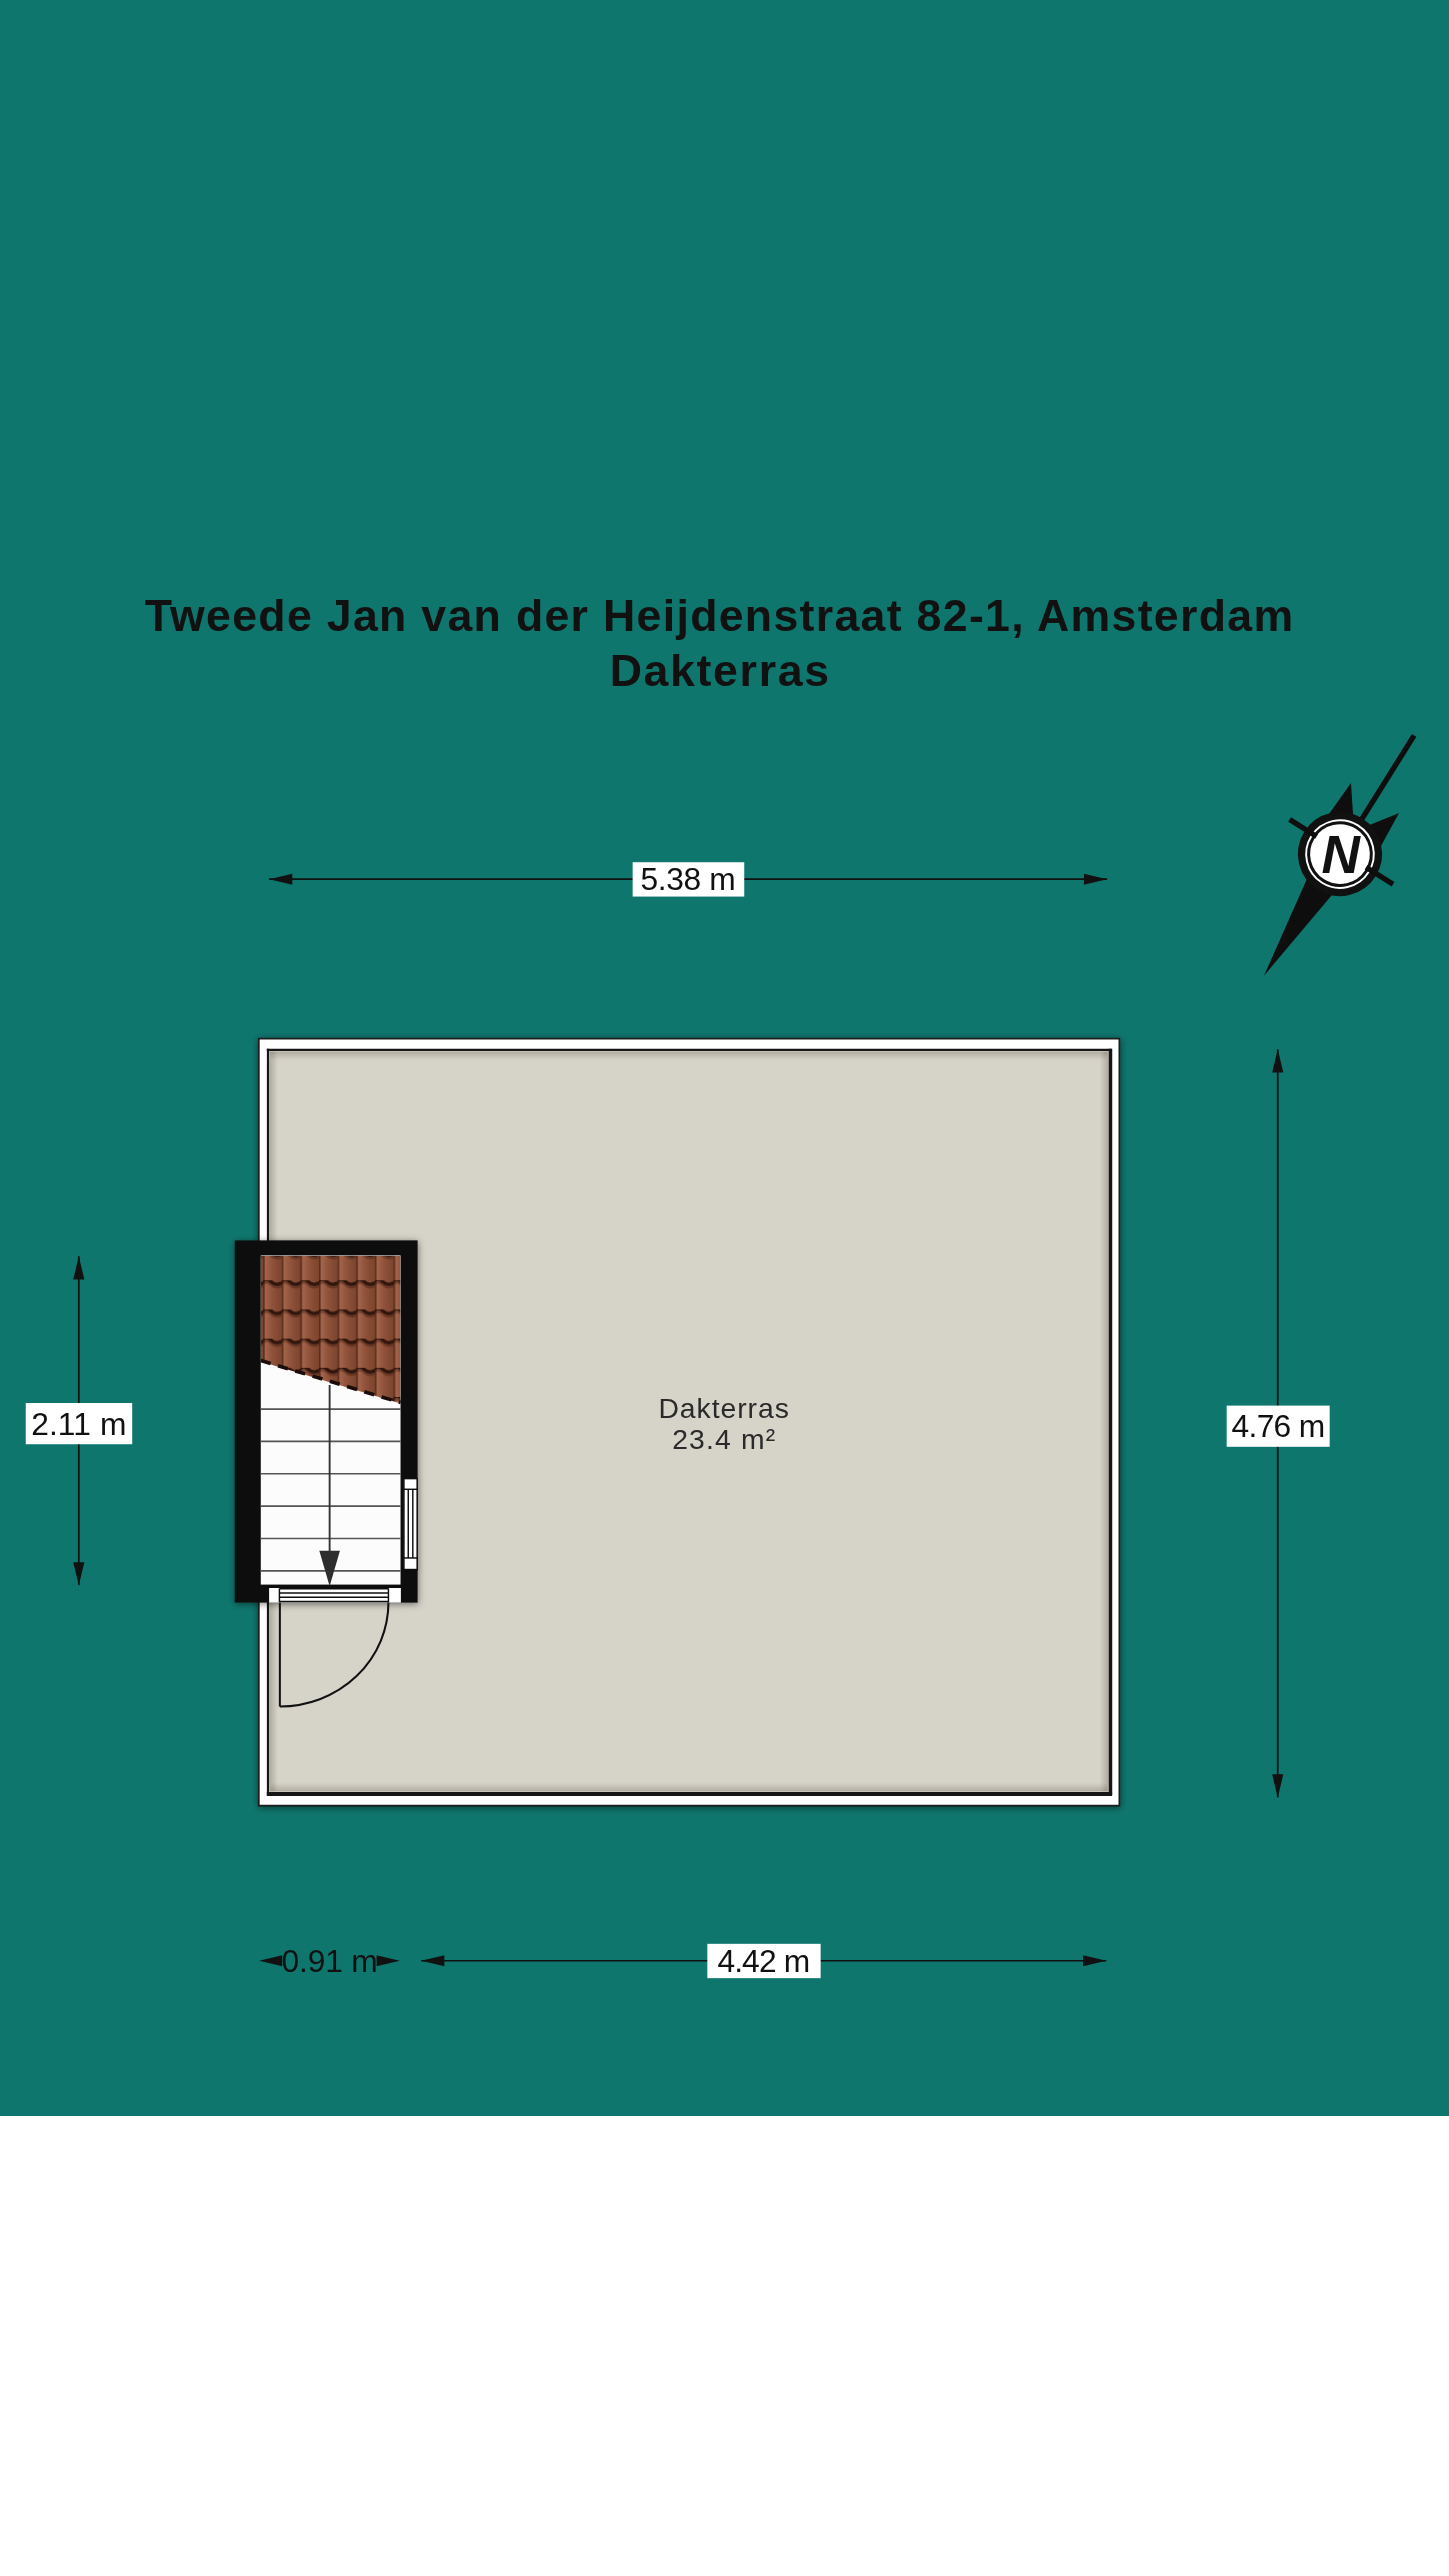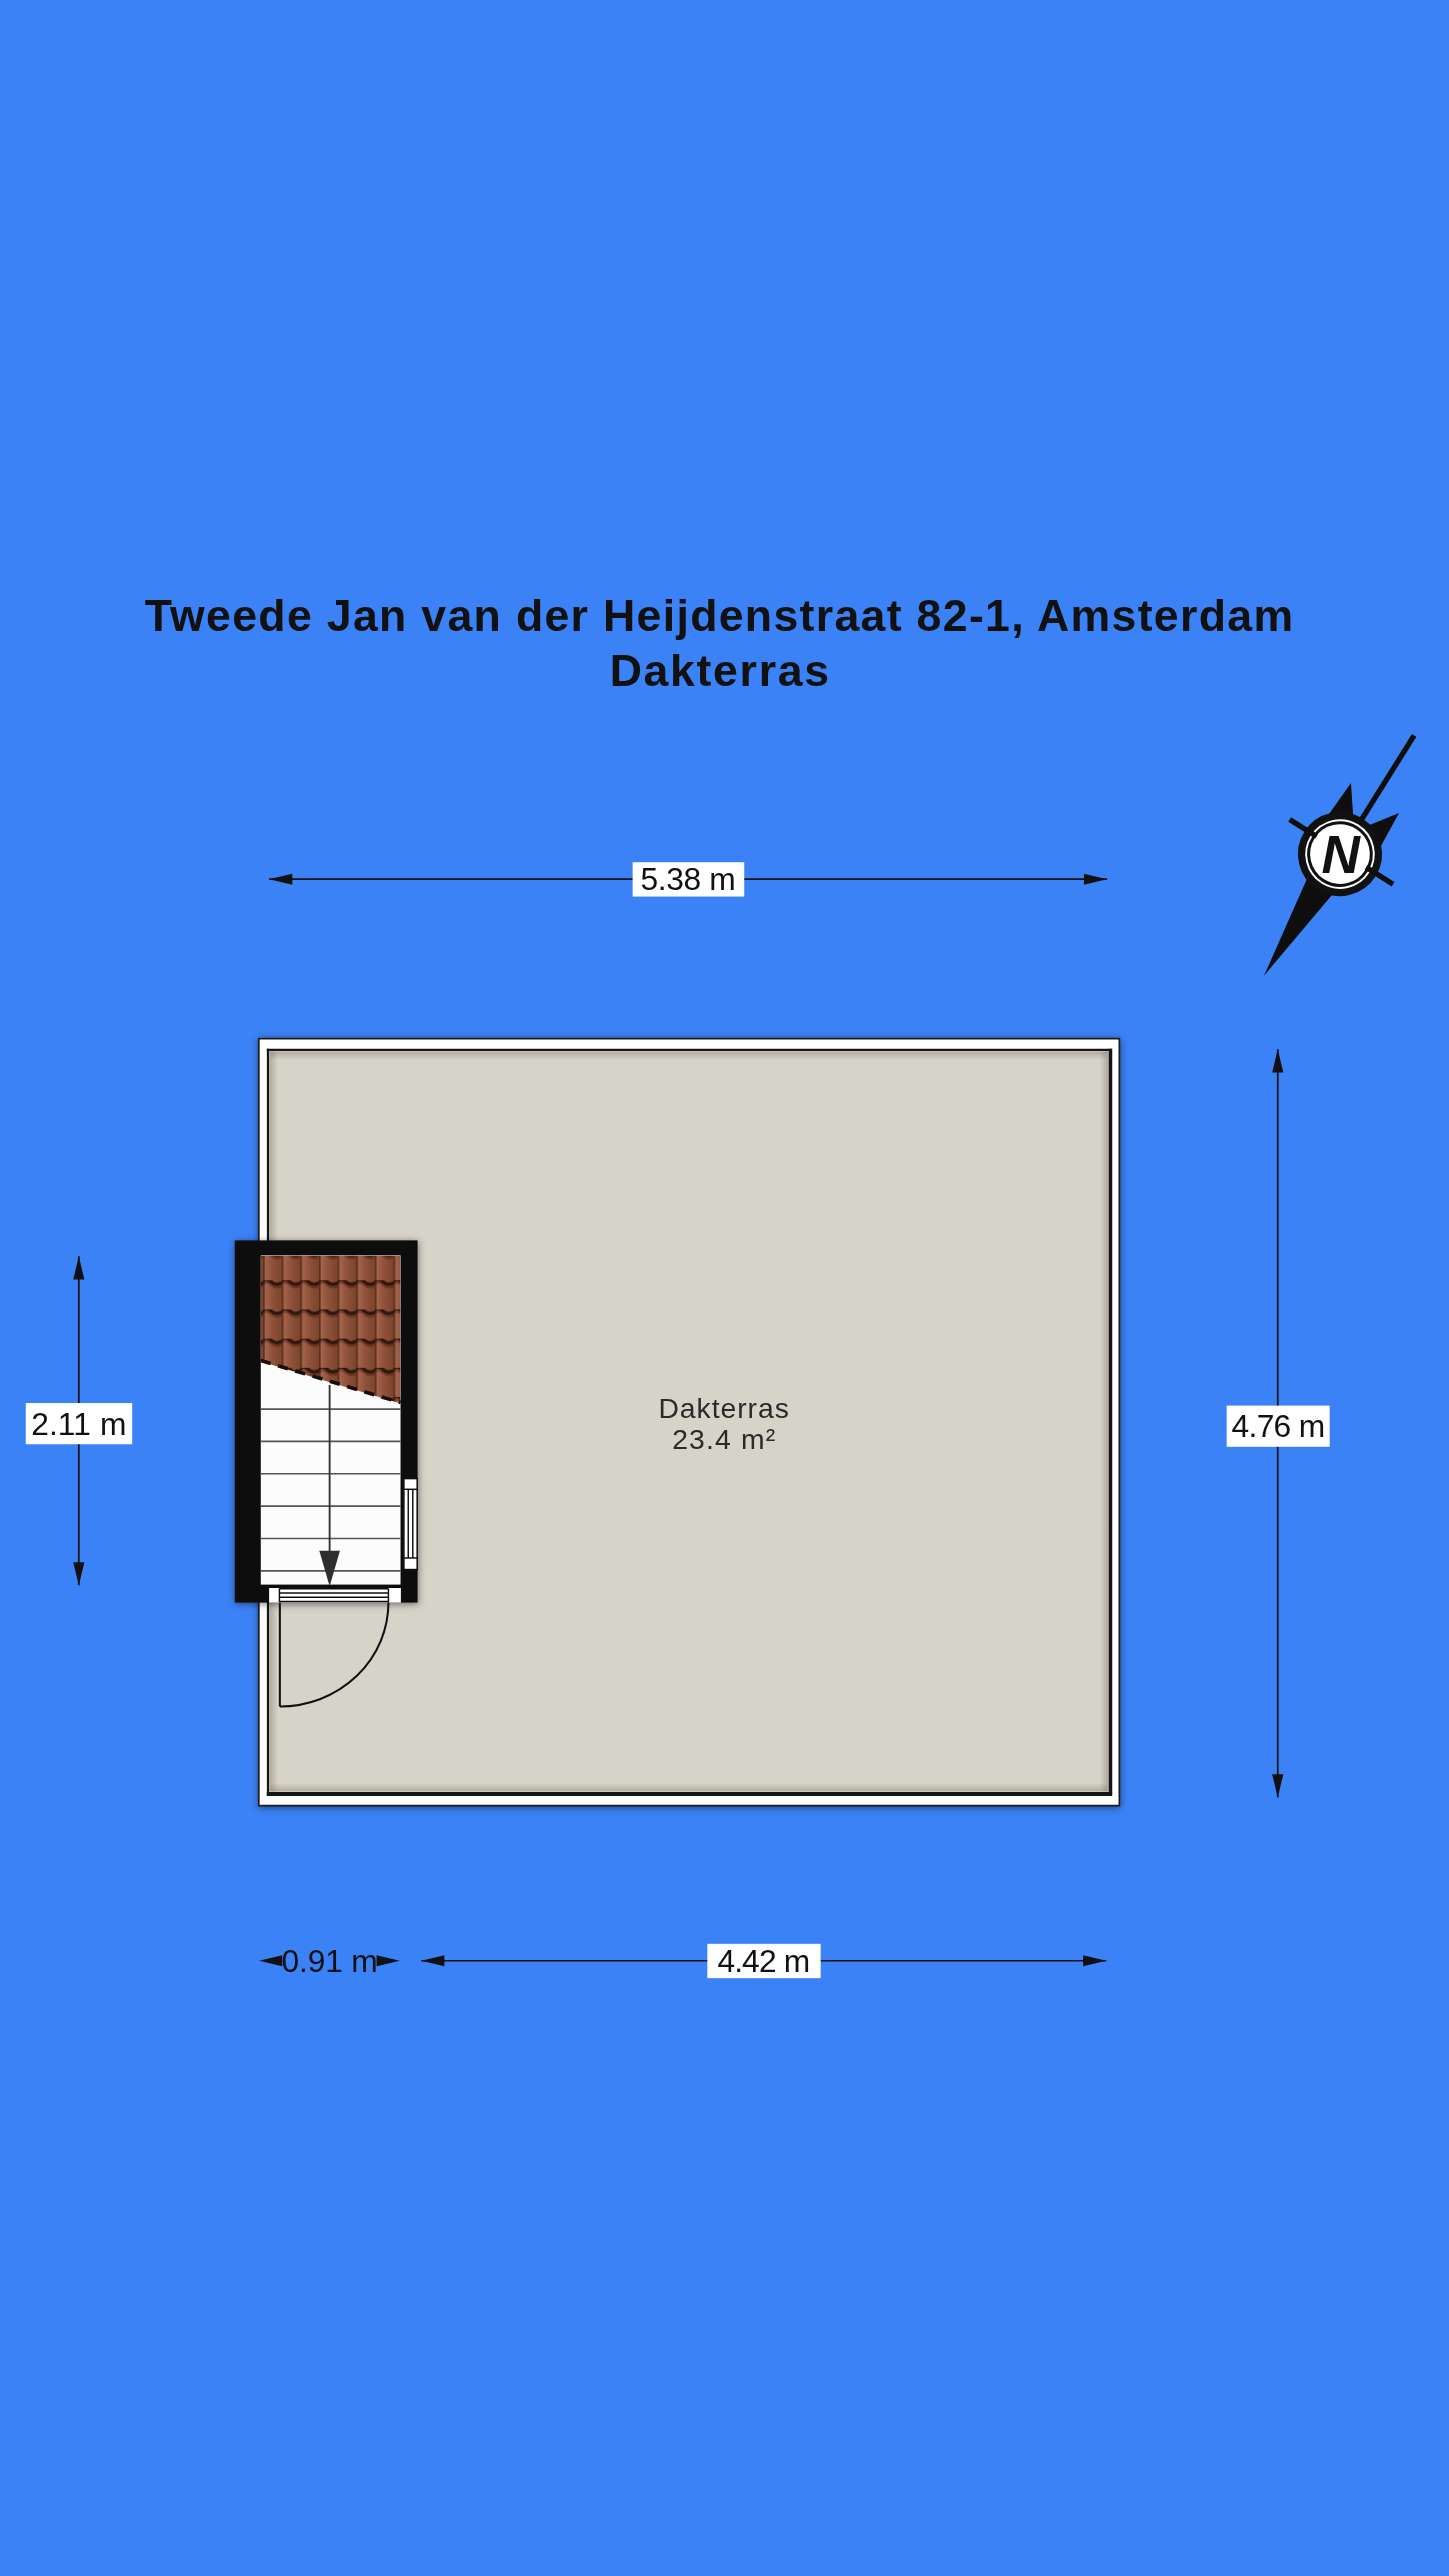--- a/index.html
+++ b/index.html
@@ -1,16 +1,16 @@
 <!DOCTYPE html>
 <html style="font-size:13.7px"><head>
 <meta charset="utf-8">
 <style>
   html,body{margin:0;padding:0;background:#ffffff;}
-  #page{position:relative;width:1449px;height:2576px;background:#3b82f6;overflow:hidden;
+  #page{position:relative;width:1449px;height:2116px;background:#0f766e;overflow:hidden;
         font-family:"Liberation Sans", sans-serif;}
   svg{position:absolute;left:0;top:0;}
   text{font-family:"Liberation Sans", sans-serif;}
 </style>
 </head>
 <body>
 <div id="page">
 <svg width="1449" height="2576" viewBox="0 0 1688 3000">
   <defs>
     <filter id="ds" x="-5%" y="-5%" width="115%" height="115%">

